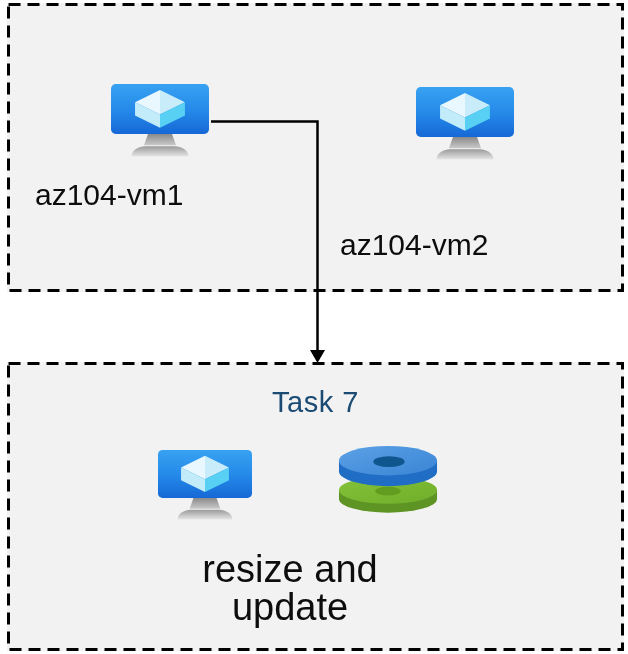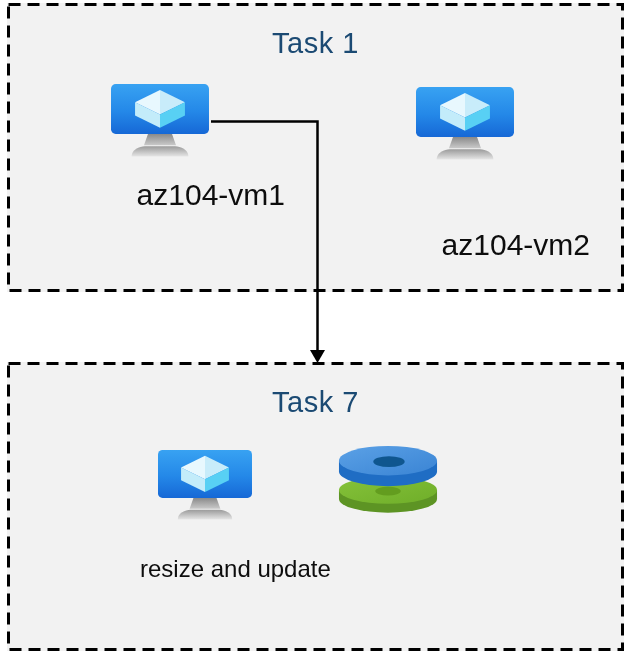--- a/index.html
+++ b/index.html
@@ -17,28 +17,28 @@
   }
   #task1-title{left:7px;top:26px;}
   #task2-title{left:7px;top:385px;}
   .icon-wrap{position:absolute;line-height:0;}
   #vm1-icon{left:111px;top:84px;width:98px;}
   #vm2-icon{left:416px;top:87px;width:98px;}
   #t2-vm-icon{left:158px;top:450px;width:94px;}
   #disks-icon{left:337px;top:444px;width:102px;}
   .icon-wrap svg{width:100%;height:auto;display:block;}
   .vm-label{
-    position:absolute;width:250px;text-align:right;
+    position:absolute;width:250px;text-align:left;
     font-size:30px;line-height:35px;color:#0d0d0d;
   }
   #vm1-label{left:35px;top:177px;}
   #vm2-label{left:340px;top:179px;margin-top:48px;}
   #task2-caption{
-    position:absolute;left:140px;top:550px;width:300px;
-    font-size:24px;line-height:38px;color:#0d0d0d;
+    position:absolute;left:140px;top:550px;width:300px;text-align:center;
+    font-size:38px;line-height:38px;color:#0d0d0d;
   }
 </style>
 </head>
 <body>
 
 <svg width="0" height="0" style="position:absolute" aria-hidden="true">
   <defs>
     <linearGradient id="gScreen" x1="0" y1="0" x2="0" y2="1">
       <stop offset="0" stop-color="#38a2f2"></stop>
       <stop offset="0.55" stop-color="#2488e8"></stop>
@@ -70,21 +70,20 @@
 
   <svg id="overlay">
     <rect x="8.5" y="4.5" width="614" height="286" fill="none" stroke="#000000" stroke-width="3" stroke-dasharray="12 7"></rect>
     <rect x="8.5" y="363.5" width="614" height="286" fill="none" stroke="#000000" stroke-width="3" stroke-dasharray="12 7"></rect>
     <g>
       <path d="M211 121.5 H317.5 V351" fill="none" stroke="#000000" stroke-width="2.5"></path>
       <polygon points="310,350 325,350 317.5,363" fill="#000000"></polygon>
     </g>
   </svg>
 
-  <div id="task1-title" class="box-title">Task 1</div>
 
   <div id="vm1-icon" class="icon-wrap">
     <svg viewBox="0 0 104 77">
       <path d="M40 51 h24 l5 14 h-34 Z" fill="url(#gNeck)"></path>
       <path d="M22 76 c0 -6 8 -10 14 -10 h32 c6 0 14 4 14 10 v1 h-60 Z" fill="url(#gBase)"></path>
       <rect x="0" y="0" width="104" height="53" rx="5" fill="url(#gScreen)"></rect>
       <g>
         <polygon points="52,6.5 25.5,19.5 52,32.5" fill="#e8f8fe"></polygon>
         <polygon points="52,6.5 78.5,19.5 52,32.5" fill="#c8ecfa"></polygon>
         <polygon points="25.5,19.5 25.5,33.5 52,46.5 52,32.5" fill="#c3ecfa"></polygon>

